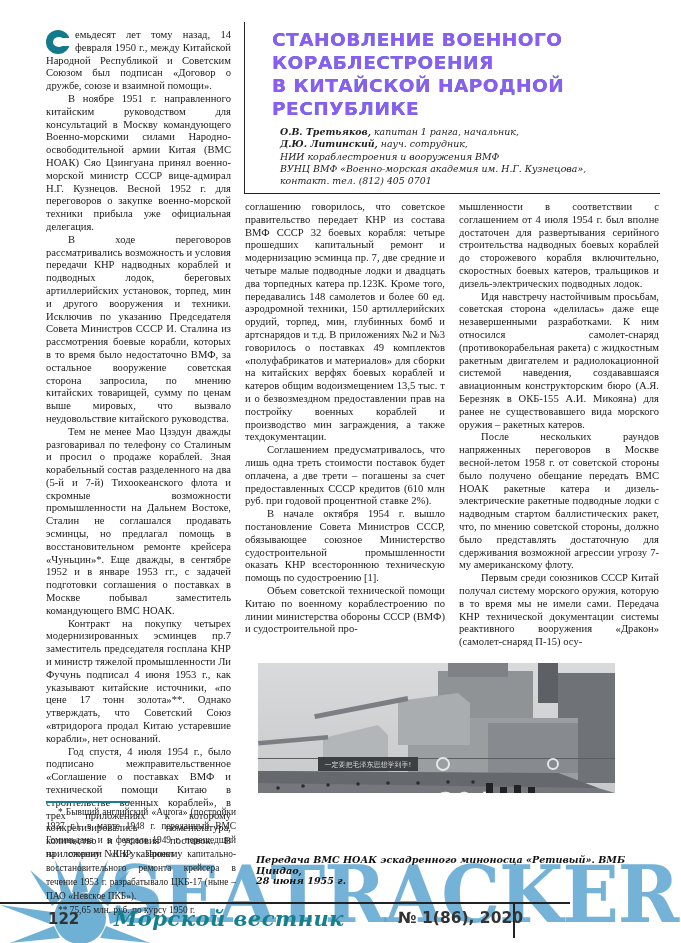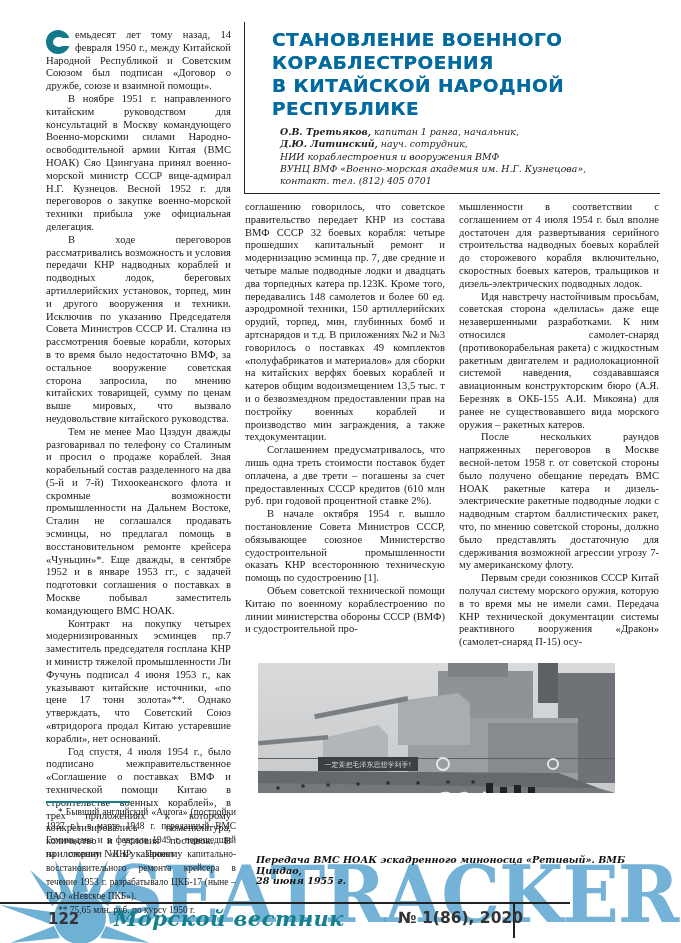--- a/index.html
+++ b/index.html
@@ -12,21 +12,21 @@
   #col1 { left:46px; top:29px; width:185px; }
   #col2 { left:245px; top:201px; width:200px; }
   #col3 { left:459px; top:201px; width:200px; }
 
   .dropcap { float:left; width:24px; height:24px; margin:1px 5px 0 0; position:relative; }
   .dropcap .ring { position:absolute; left:0; top:0; width:24px; height:24px; border-radius:50%; background:#127a8a; }
   .dropcap .hole { position:absolute; left:7px; top:7px; width:12px; height:10px; border-radius:50%; background:#fff; }
   .dropcap .cut { position:absolute; left:14px; top:8px; width:12px; height:8px; background:#fff; }
 
   .title-box { position:absolute; left:244px; top:22px; width:415px; height:171px; border-left:1.5px solid #222; border-bottom:1.5px solid #222; }
-  .title { position:absolute; left:272px; top:28px; width:380px; font-family:"DejaVu Sans", sans-serif; font-weight:900; font-size:18.5px; line-height:23px; color:#0369a1; letter-spacing:0.5px; text-transform:uppercase; text-shadow:0 0 0.6px #1a7f8c; }
+  .title { position:absolute; left:272px; top:28px; width:380px; font-family:"DejaVu Sans", sans-serif; font-weight:900; font-size:18.5px; line-height:23px; color:#8b5cf6; letter-spacing:0.5px; text-transform:uppercase; text-shadow:0 0 0.6px #1a7f8c; }
   .title div { white-space:nowrap; }
   .authors { position:absolute; left:280px; top:126px; width:380px; font-family:"DejaVu Serif", serif; font-style:italic; font-size:9.4px; line-height:12.3px; color:#222; }
   .authors div { white-space:nowrap; }
   .authors b { font-weight:bold; }
 
   .footnote-rule { position:absolute; left:46px; top:801px; width:84px; height:1.5px; background:#1a7f8c; }
   .footnotes { position:absolute; left:46px; top:805px; width:190px; font-family:"Liberation Serif", serif; font-size:9.4px; line-height:14px; text-align:justify; color:#222; z-index:3; }
   .footnotes p { margin:0; text-indent:12px; }
 
   .photo { position:absolute; left:258px; top:663px; width:357px; height:130px; overflow:hidden; background:#8d8f92; }

